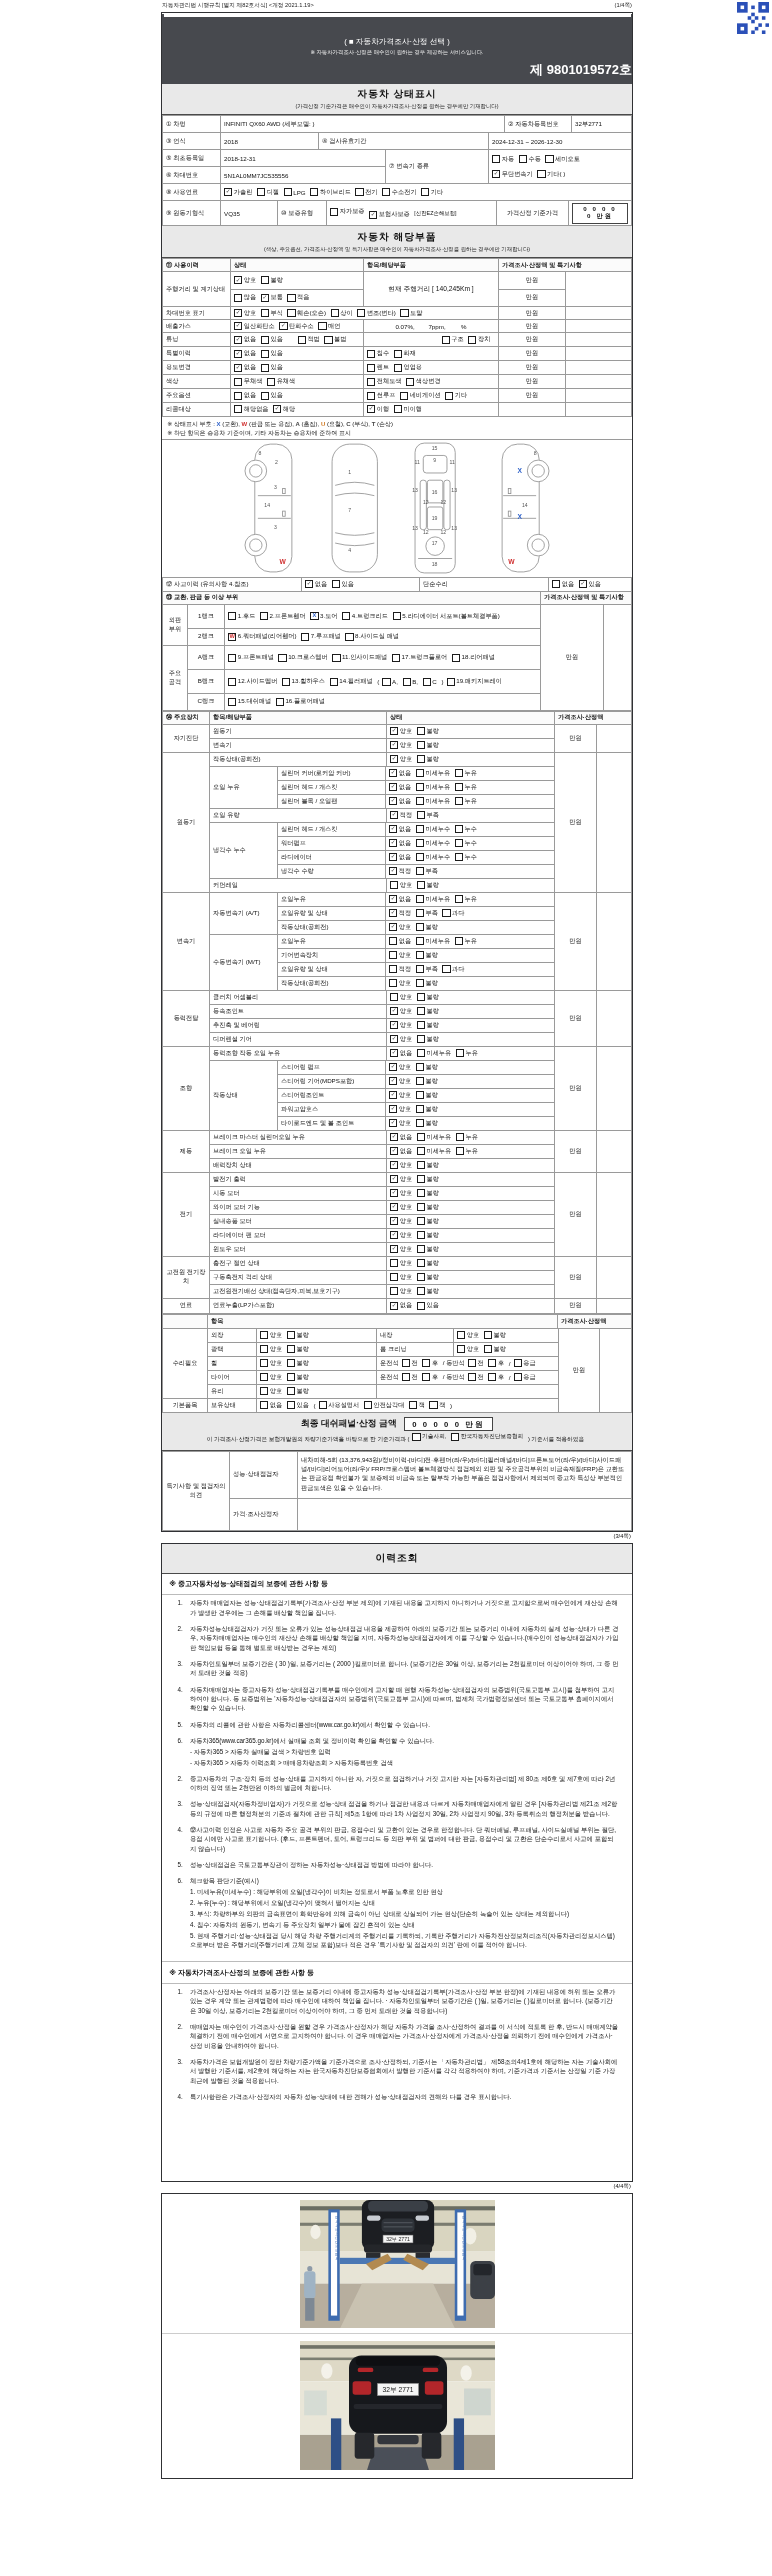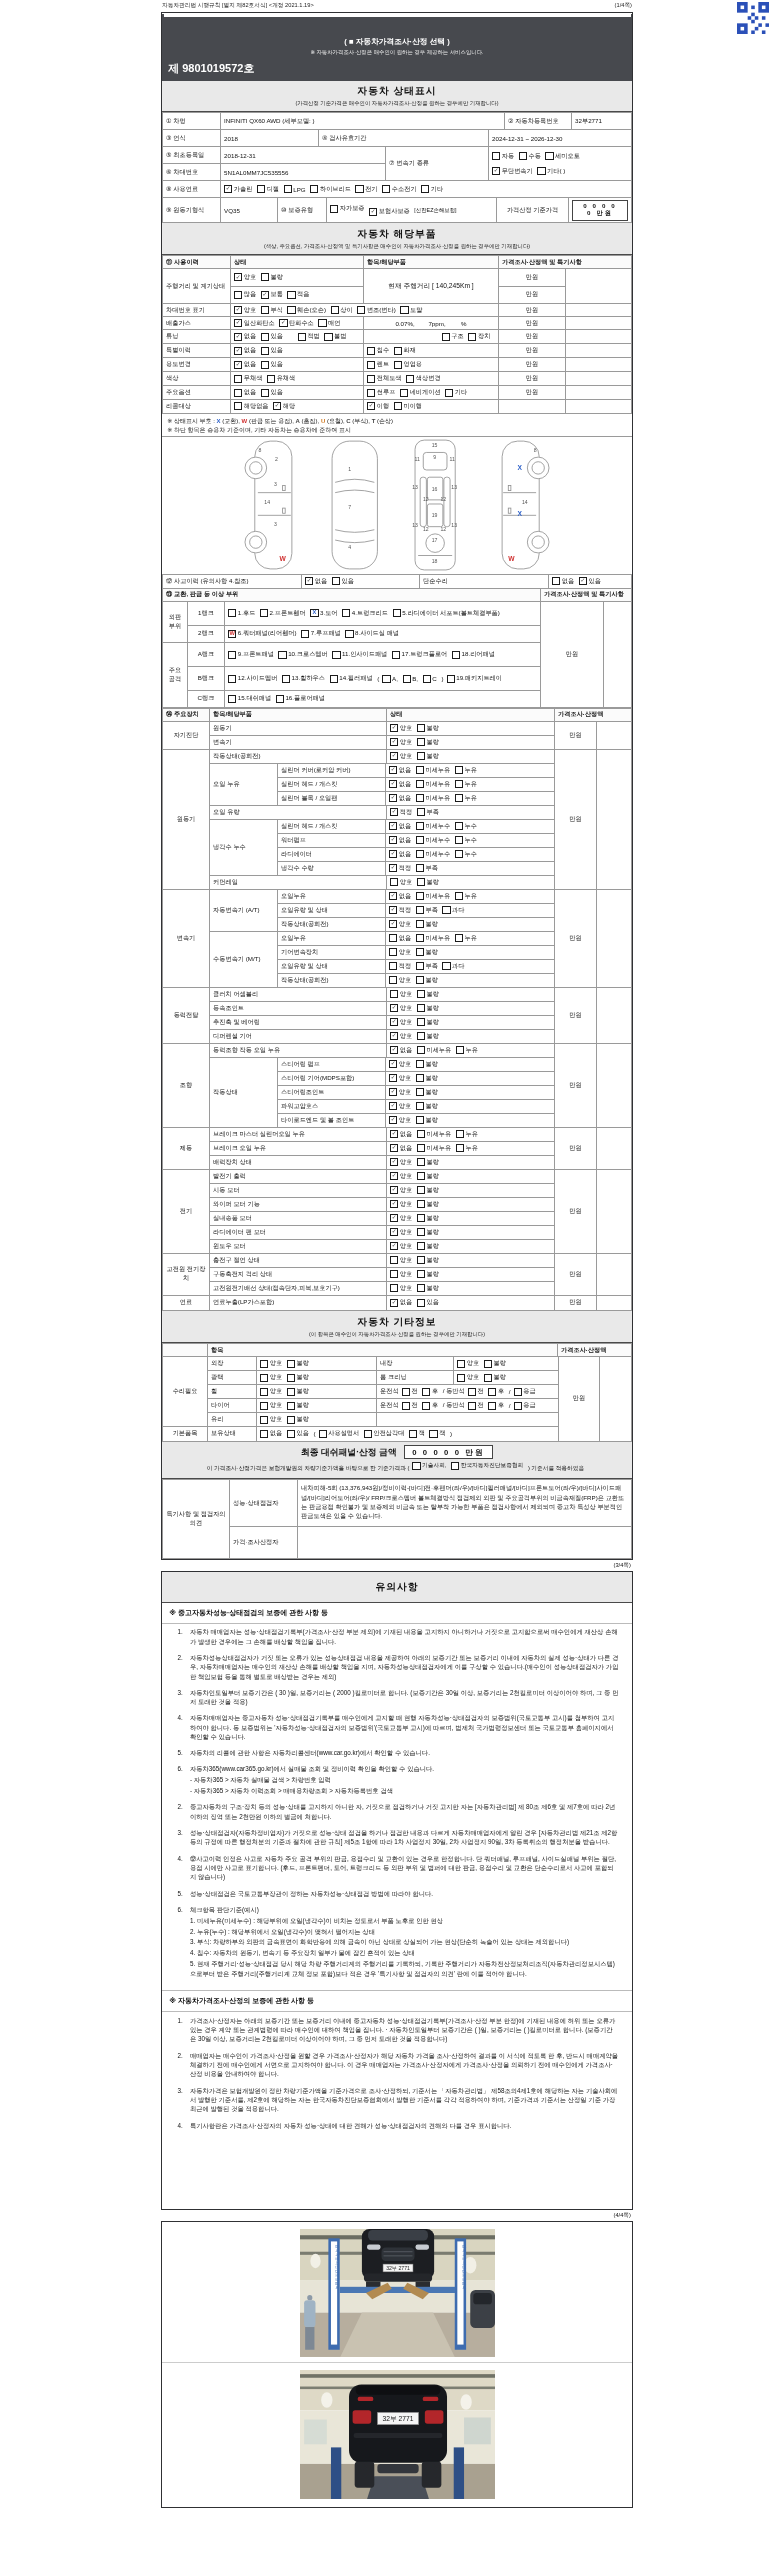--- a/index.html
+++ b/index.html
@@ -4,23 +4,23 @@
 <style>
   html,body{margin:0;padding:0;background:#ffffff;}
   body{width:773px;height:2576px;position:relative;overflow:hidden;
        font-family:"Liberation Sans","DejaVu Sans",sans-serif;color:#111;}
   .doc{position:absolute;left:161px;top:0;width:472px;}
   .topline{display:flex;justify-content:space-between;font-size:5.7px;color:#222;padding:2.1px 1px 1.5px;}
   .box{border:1px solid #303134;background:#fff;}
   .darkhead{background:#47494e;color:#fff;text-align:center;position:relative;padding-bottom:3.1px;}
   .whitebar{height:2.6px;background:#fff;margin:1.5px 1.5px 5.2px;}
   .dh-title{font-size:15px;font-weight:bold;letter-spacing:0.5px;}
-  .dh-select{font-size:7.7px;margin-top:20px;font-weight:bold;}
+  .dh-select{font-size:7.7px;margin-top:20px;}
   .dh-note{font-size:5.4px;margin-top:2.6px;color:#eee;}
-  .dh-docno{text-align:left;font-size:11px;font-weight:bold;padding:5.2px 0 1px 6.2px;}
+  .dh-docno{text-align:right;font-size:13px;font-weight:bold;padding:5.2px 0 1px 6.2px;}
   .band{background:#e9e9e9;text-align:center;border-bottom:1px solid #4a4a4a;padding:4.6px 2.1px 4.1px;}
   .band-title{font-size:9.8px;font-weight:bold;letter-spacing:1px;}
   .band-sub{font-size:5.4px;margin-top:2.1px;color:#222;}
   .tbl{border-top:0.5px solid #9a9a9a;border-left:0.5px solid #9a9a9a;font-size:6.2px;}
   .trow{display:flex;align-items:stretch;}
   .c{border-right:0.5px solid #9a9a9a;border-bottom:0.5px solid #9a9a9a;padding:1.5px 3.1px;display:flex;align-items:center;box-sizing:border-box;}
   .stack{display:flex;flex-direction:column;flex:1;}
   .stack>.trow{flex:1;}
   .ctr{justify-content:center;text-align:center;}
   .rt{justify-content:flex-end;}
@@ -1416,24 +1416,20 @@
                   <span>있음</span>
                 </span>
               </div>
             </div>
         </div>
         <div class="c manwon" style="width:42px">만원</div>
         <div class="c fill"></div>
       </div>
     </div>
 
-    <div class="band">
-      <div class="band-title">자동차 기타정보</div>
-      <div class="band-sub">(이 항목은 매수인이 자동차가격조사·산정을 원하는 경우에만 기재합니다)</div>
-    </div>
     <div class="tbl">
       <div class="trow" style="min-height:13.4px;background:#fbfbfb;font-weight:bold">
         <div class="c" style="width:45px"></div>
         <div class="c" style="width:350px">항목</div>
         <div class="c fill">가격조사·산정액</div>
       </div>
       <div class="trow">
         <div class="stack" style="flex:none;width:396px">
           <div class="trow">
             <div class="c ctr" style="width:45px">수리필요</div>
@@ -1644,21 +1640,21 @@
           </div>
         </div>
       </div>
     </div>
   </div>
 
   <div class="marker">(3/4쪽)</div>
 
   <div class="box" style="height:637px;overflow:hidden">
     <div class="band" style="padding:8.2px 2.1px">
-      <div class="band-title">유의사항</div>
+      <div class="band-title">이력조회</div>
     </div>
     <div class="nhead">※ 중고자동차성능·상태점검의 보증에 관한 사항 등</div>
     <div class="noticelist" id="notices-part1">
         <div class="nitem">
           <div class="nnum">1.</div>
           <div style="flex: 1 1 0%;">
             <div>자동차 매매업자는 성능·상태점검기록부(가격조사·산정 부분 제외)에 기재된 내용을 고지하지 아니하거나 거짓으로 고지함으로써 매수인에게 재산상 손해가 발생한 경우에는 그 손해를 배상할 책임을 집니다.</div>
           </div>
         </div>
         <div class="nitem">

